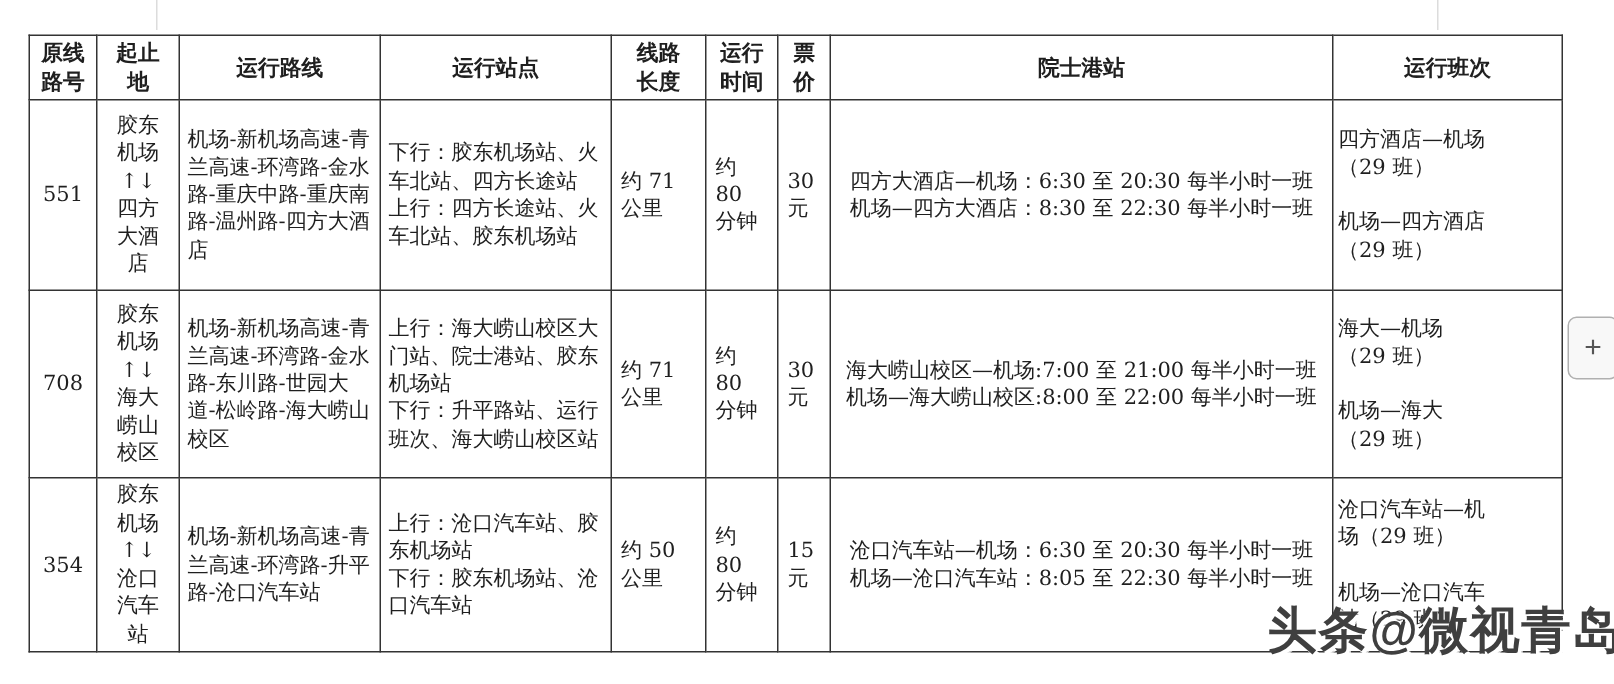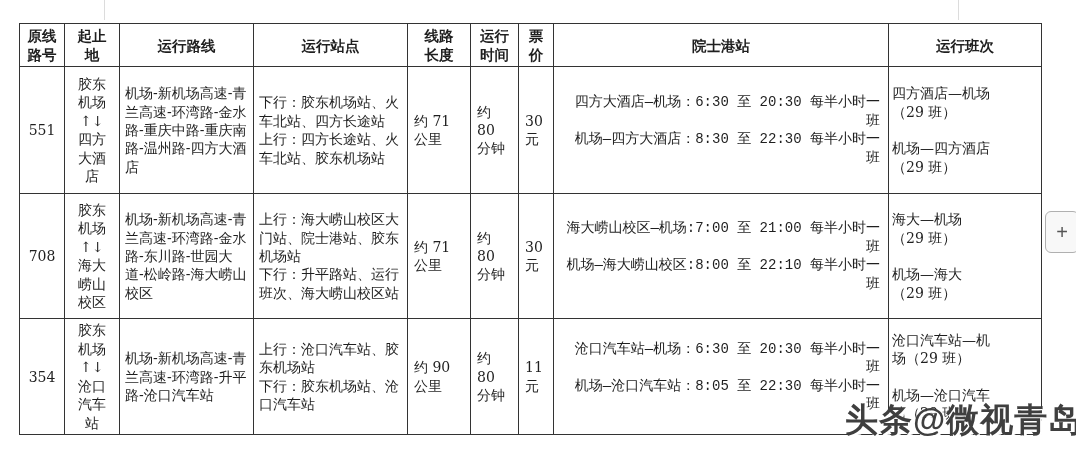--- a/index.html
+++ b/index.html
@@ -29,21 +29,21 @@
   }
   table.routes th {
     font-weight: bold; text-align: center;
     white-space: pre-line; padding: 2px 1px;
     font-size: 14.5px;
   }
   td.c-center { text-align: center; }
   td.c-pre { white-space: pre-line; }
   td.c-left { text-align: left; padding: 2px 5px; }
   td.c-metric { text-align: left; padding: 2px 6px; white-space: pre-line; }
-  td.c-schedule { text-align: right; padding: 2px 8px; white-space: pre-line; font-family: Liberation Mono, monospace; }
+  td.c-schedule { text-align: center; padding: 2px 8px; white-space: pre-line; }
   td.c-freq { white-space: pre-line; padding: 2px 3px; }
 
   .add-btn {
     position: absolute; left: 1045px; top: 211px;
     width: 34px; height: 42px;
     background: #f8f8f8;
     border: 1px solid #b0b0b0;
     border-radius: 6px;
     color: #555; font-size: 20px;
     font-family: "Liberation Sans", sans-serif;
@@ -131,43 +131,43 @@
     <td class="c-left">机场-新机场高速-青兰高速-环湾路-金水路-东川路-世园大道-松岭路-海大崂山校区</td>
     <td class="c-left c-pre">上行：海大崂山校区大门站、院士港站、胶东机场站
 下行：升平路站、运行班次、海大崂山校区站</td>
     <td class="c-metric">约 71
 公里</td>
     <td class="c-metric">约 80
 分钟</td>
     <td class="c-metric">30
 元</td>
     <td class="c-schedule">海大崂山校区—机场:7:00 至 21:00 每半小时一班
-机场—海大崂山校区:8:00 至 22:10 每半小时一班</td>
+机场—海大崂山校区:8:00 至 22:00 每半小时一班</td>
     <td class="c-freq">海大—机场
 （29 班）
 
 机场—海大
 （29 班）</td>
   </tr>
   <tr style="height:116px">
     <td class="c-center">354</td>
     <td class="c-center c-pre">胶东
 机场
 ↑↓
 沧口
 汽车
 站</td>
     <td class="c-left">机场-新机场高速-青兰高速-环湾路-升平路-沧口汽车站</td>
     <td class="c-left c-pre">上行：沧口汽车站、胶东机场站
 下行：胶东机场站、沧口汽车站</td>
-    <td class="c-metric">约 90
+    <td class="c-metric">约 50
 公里</td>
     <td class="c-metric">约 80
 分钟</td>
-    <td class="c-metric">11
+    <td class="c-metric">15
 元</td>
     <td class="c-schedule">沧口汽车站—机场：6:30 至 20:30 每半小时一班
 机场—沧口汽车站：8:05 至 22:30 每半小时一班</td>
     <td class="c-freq">沧口汽车站—机
 场（29 班）
 
 机场—沧口汽车
 站（29 班）</td>
   </tr>
 </tbody>

